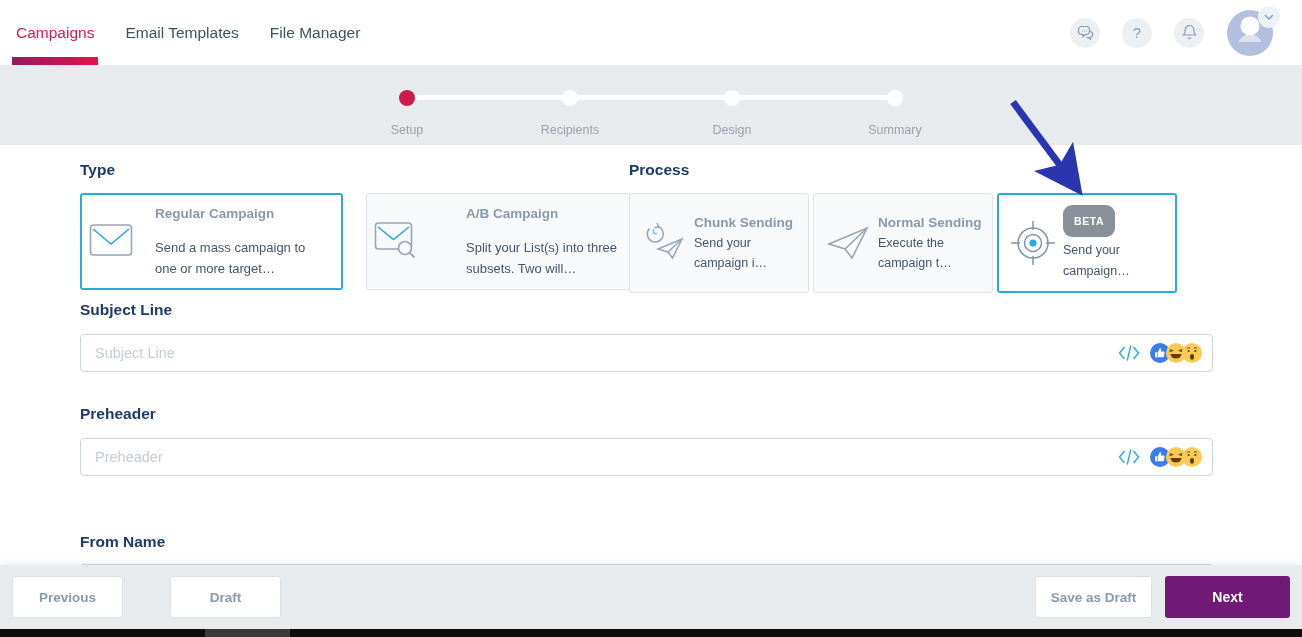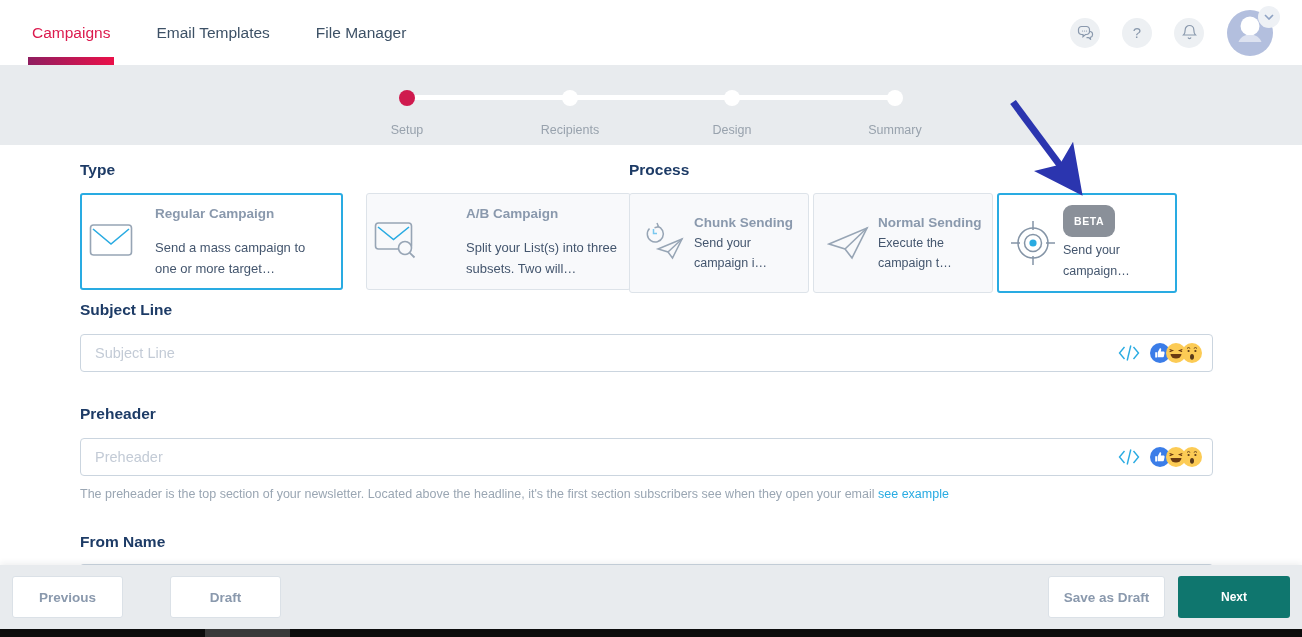--- a/index.html
+++ b/index.html
@@ -4,21 +4,21 @@
 <style>
   * { margin:0; padding:0; box-sizing:border-box; }
   html,body { background:#cfd4d9; }
   #canvas {
     position:relative; width:1302px; height:637px; background:#fff;
     font-family:"Liberation Sans", sans-serif; overflow:hidden;
     -webkit-font-smoothing:antialiased;
   }
   
   .topnav { position:absolute; left:0; top:0; width:1302px; height:65px; background:#fff; z-index:5; }
-  .nav-items { position:absolute; left:32px; top:0; height:65px; display:flex; gap:46px; align-items:center; }
+  .nav-items { position:absolute; left:16px; top:0; height:65px; display:flex; gap:31px; align-items:center; }
   .nav-item { position:relative; height:65px; display:flex; align-items:center; font-size:15.5px; color:#3d5166; cursor:pointer; }
   .nav-item.active { color:#dc1a4e; }
   .nav-underline { position:absolute; left:-4px; bottom:0; width:calc(100% + 8px); height:8px;
     background:linear-gradient(90deg,#8f1e60,#ea1049); }
   .nav-icons { position:absolute; right:28px; top:0; height:65px; display:flex; align-items:center; gap:22px; }
   .icon-circle { width:30px; height:30px; border-radius:50%; background:#edf0f3; display:flex; align-items:center; justify-content:center; color:#8a99ad; cursor:pointer; }
   .icon-circle svg { display:block; }
   .help-glyph { font-size:15px; color:#8a99ad; font-weight:400; }
   .avatar-wrap { position:relative; width:48px; height:48px; cursor:pointer; }
   .avatar { width:48px; height:48px; border-radius:50%; overflow:hidden; background:#fff; }
@@ -64,21 +64,21 @@
   .helper { margin-top:11px; font-size:12.5px; color:#9aa6b3; }
   .helper a { color:#29abe2; text-decoration:none; cursor:pointer; }
   .fromname-sliver { margin-top:13px; height:8px; border:1px solid #cbd5df; border-bottom:none; border-radius:4px 4px 0 0; background:#fff; }
   
   .footer { position:absolute; left:0; bottom:8px; width:1302px; height:64px; background:#e8ebee; box-shadow:0 -2px 6px rgba(40,50,60,.08); z-index:6; display:flex; align-items:center;gap:34px; }
   .btn { height:42px; border-radius:3px; border:1px solid #dbe1e7; background:#fff; color:#8a99ad; font-size:13.5px; font-weight:700; font-family:"Liberation Sans",sans-serif; cursor:pointer; }
   .btn-previous { width:111px; margin-left:12px; }
   .btn-cancel { width:111px; margin-left:13px; }
   .footer-right { margin-left:auto; display:flex; align-items:center; }
   .btn-draft { width:117px; }
-  .btn-next { width:112px; margin-left:13px; margin-right:12px; background:#0f766e; border:none; color:#fff; font-size:12px; }
+  .btn-next { width:125px; margin-left:13px; margin-right:12px; background:#701a75; border:none; color:#fff; font-size:14px; }
   .taskbar { position:absolute; left:0; bottom:0; width:1302px; height:8px; background:#0d0d0d; }
   .taskbar .seg { position:absolute; left:205px; top:0; width:85px; height:8px; background:#3a3a3a; }
   
   .annotation { position:absolute; left:1006px; top:95px; z-index:7; pointer-events:none; }
 </style>
 </head>
 <body>
 
 <div id="canvas">
 
@@ -302,21 +302,20 @@
           <svg width="20" height="20" viewBox="0 0 20 20">
             <circle cx="10" cy="10" r="10" fill="#fccb55"></circle>
             <circle cx="6.6" cy="8" r="1.1" fill="#5a3a1a"></circle>
             <circle cx="13.4" cy="8" r="1.1" fill="#5a3a1a"></circle>
             <path d="M5 5.4 a2.2 2.2 0 0 1 3.2 0 M11.8 5.4 a2.2 2.2 0 0 1 3.2 0" stroke="#5a3a1a" stroke-width="0.9" fill="none"></path>
             <ellipse cx="10" cy="13.8" rx="2" ry="2.9" fill="#5a3a1a"></ellipse>
           </svg>
         </span>
       </div>
     </div>
-    <p class="helper"><span>The preheader is the top section of your newsletter. Located above the headline, it's the first section subscribers see when they open your email </span><a>see example</a></p>
   </div>
 
   <div class="field f-fromname">
     <div class="section-heading">From Name</div>
     <div class="fromname-sliver"></div>
   </div>
 
   <div class="annotation">
     <svg width="86" height="102" viewBox="0 0 86 102">
       <defs>

